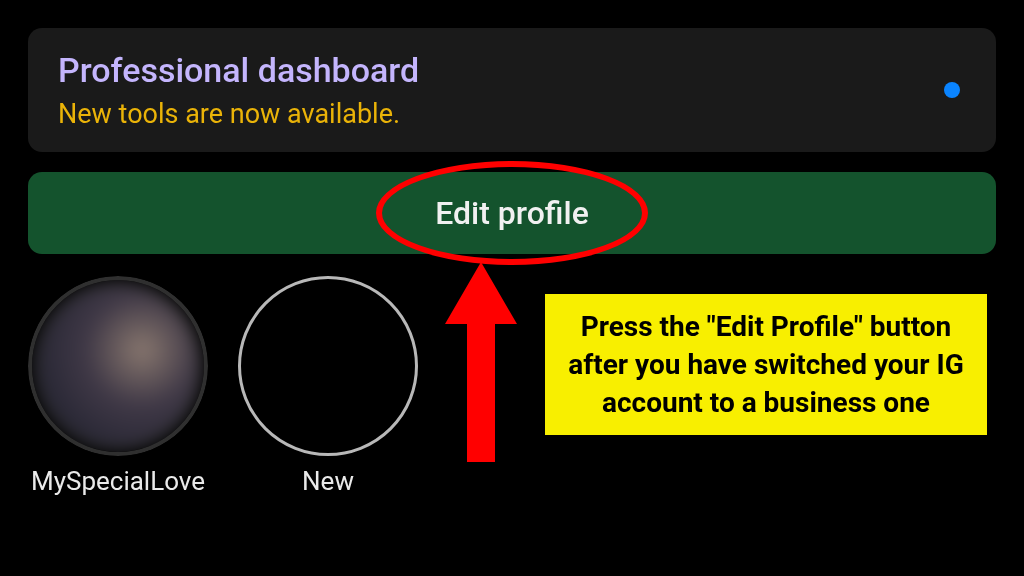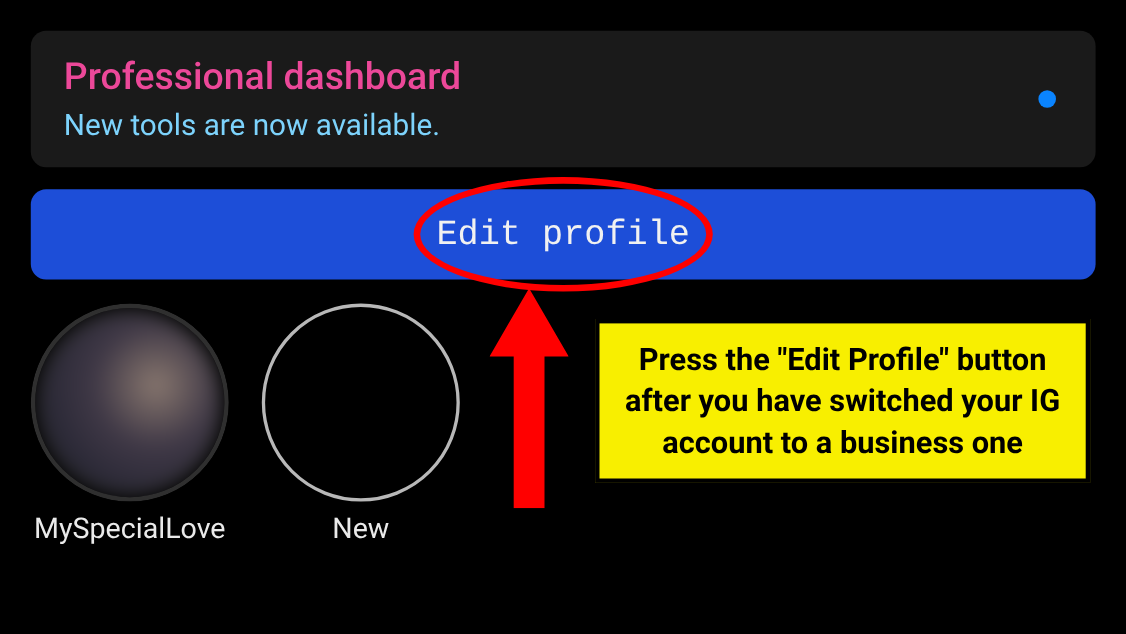--- a/index.html
+++ b/index.html
@@ -17,52 +17,51 @@
     background: #1a1a1a;
     border-radius: 14px;
     margin: 28px 28px 0 28px;
     padding: 22px 30px;
     position: relative;
   }
 
   .dashboard-title {
     font-size: 34px;
     font-weight: 500;
-    color: #ec4899;
+    color: #c4b5fd;
     margin: 0 0 8px 0;
   }
 
   .dashboard-subtitle {
     font-size: 27px;
     font-weight: 400;
-    color: #7dd3fc;
+    color: #eab308;
     margin: 0;
   }
 
   .blue-dot {
     position: absolute;
     right: 36px;
     top: 50%;
     transform: translateY(-50%);
     width: 16px;
     height: 16px;
     border-radius: 50%;
     background: #0a84ff;
   }
 
   .edit-profile-card {
-    background: #1d4ed8;
+    background: #14532d;
     border-radius: 14px;
     margin: 20px 28px 0 28px;
     height: 82px;
     display: flex;
     align-items: center;
     justify-content: center;
     position: relative;
-    font-family: Liberation Mono, monospace;
   }
 
   .edit-profile-text {
     font-size: 32px;
     font-weight: 500;
     color: #f1f1f1;
   }
 
   .red-ellipse {
     position: absolute;

